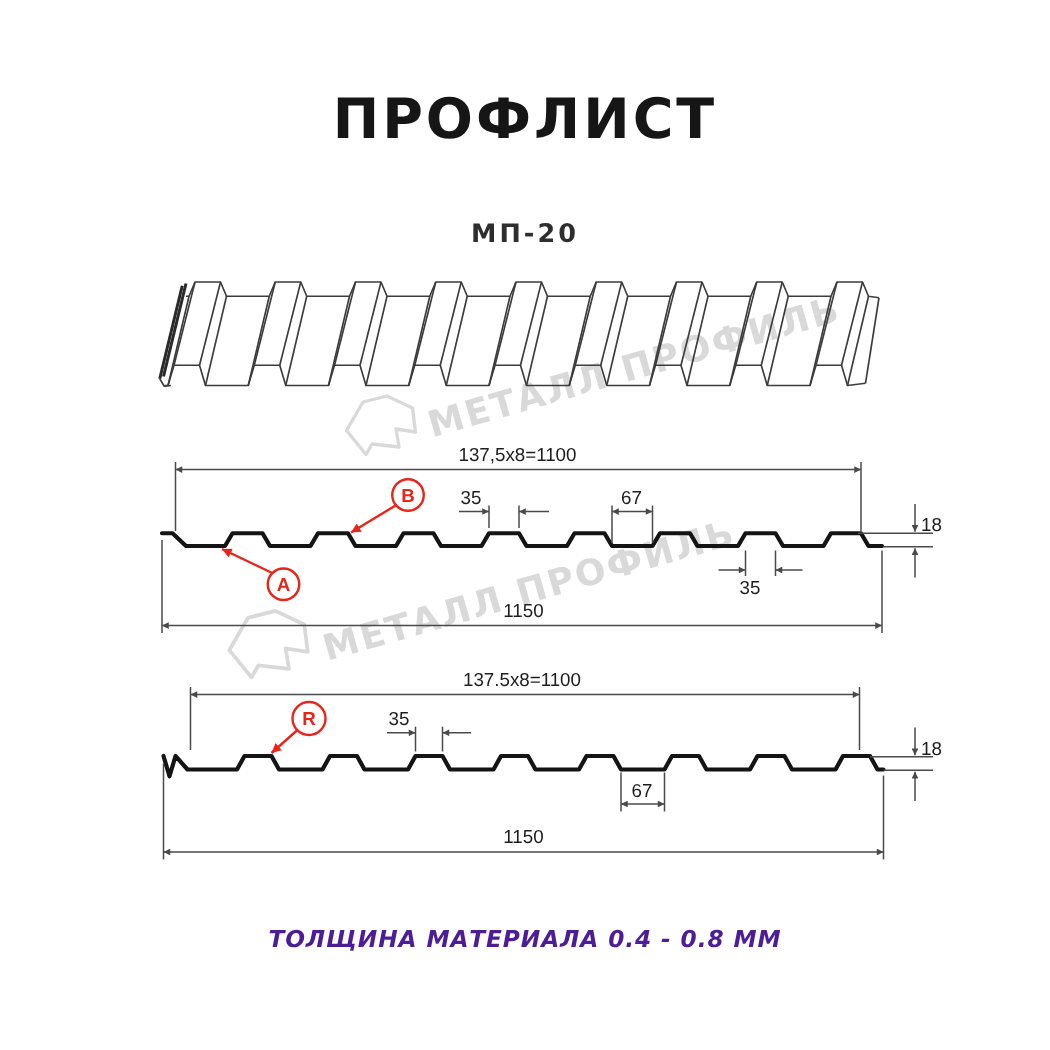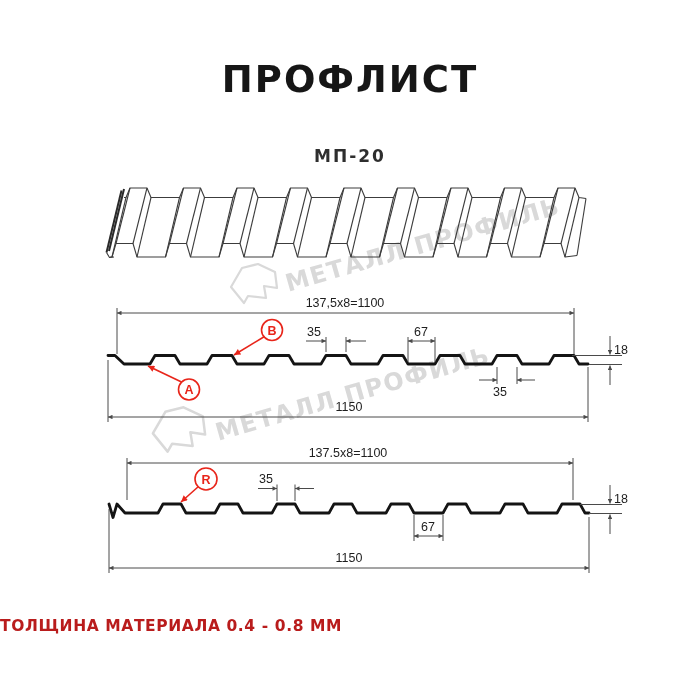--- a/index.html
+++ b/index.html
@@ -4,23 +4,23 @@
 <style>
   html,body{margin:0;padding:0;background:#fff;}
   .page{position:relative;width:700px;height:684px;background:#ffffff;overflow:hidden;
         font-family:"Liberation Sans",sans-serif;}
   .title{position:absolute;left:0;top:58px;width:700px;text-align:center;
          font-family:"DejaVu Sans",sans-serif;font-weight:700;font-size:37px;
          letter-spacing:2px;color:#161616;}
   .subtitle{position:absolute;left:0;top:110px;width:700px;text-align:center;
             font-family:"DejaVu Sans",sans-serif;font-weight:700;font-size:17px;
             letter-spacing:2px;color:#2e2e2e;margin-top:36px;}
-  .footer-note{position:absolute;left:0;top:617px;width:700px;
+  .footer-note{position:absolute;left:0;top:617px;width:700px;text-align:center;
             font-family:"DejaVu Sans",sans-serif;font-weight:700;font-size:15.5px;
-            letter-spacing:0.6px;color:#b91c1c;}
+            letter-spacing:0.6px;color:#4c1d95;font-style:italic;}
   .wm{position:absolute;color:#d9d9d9;}
   .wm-text{position:absolute;white-space:nowrap;font-family:"DejaVu Sans",sans-serif;
            font-weight:700;font-size:24px;letter-spacing:1.5px;color:#d9d9d9;
            transform:rotate(-16deg);transform-origin:0 50%;}
   .wm1{left:228px;top:262px;}
   .wm1 .wm-text{left:58px;top:8px;}
   .wm2{left:148px;top:405px;}
   .wm2 .wm-text{left:68px;top:14px;}
   .wm-logo{stroke:#d9d9d9;fill:none;stroke-width:2.2;stroke-linejoin:round;}
   svg#drawing{position:absolute;left:0;top:0;z-index:2;}

